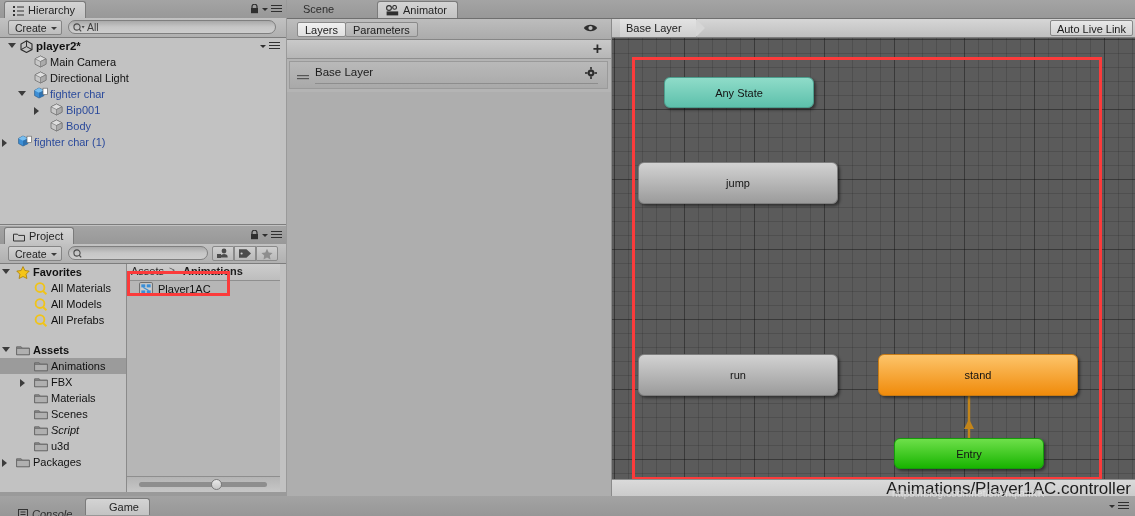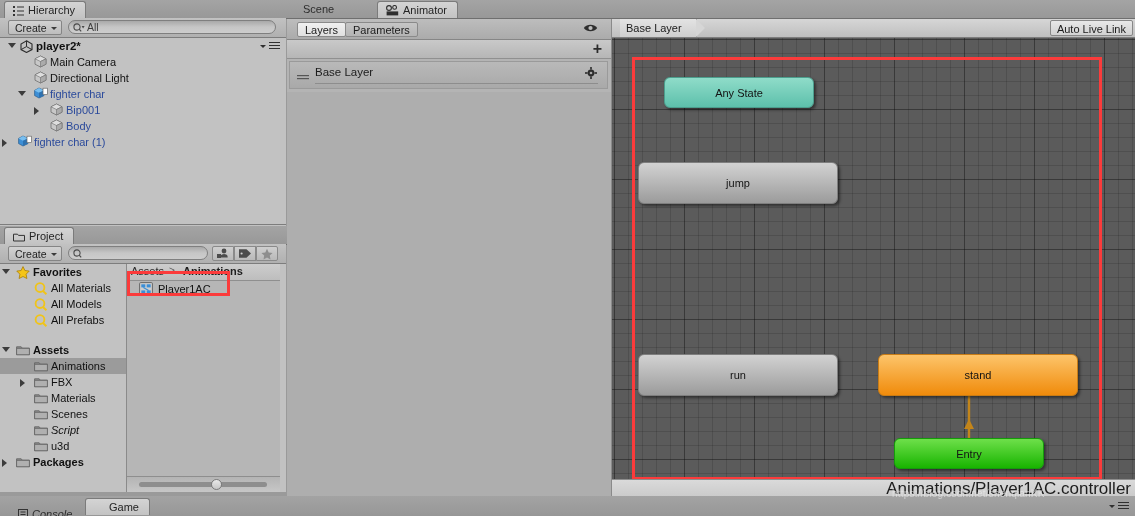--- a/index.html
+++ b/index.html
@@ -28,21 +28,20 @@
     position: absolute;
     box-sizing: border-box;
   }
   .tabstrip {
     position: absolute;
     left: 0; top: 0;
     height: 18px;
     width: 100%;
     background: linear-gradient(to bottom,#a4a4a4 0%, #989898 100%);
     border-bottom: 1px solid #6f6f6f;
-    padding-left: 38px;
   }
   .tab {
     position: absolute;
     top: 1px;
     height: 17px;
     line-height: 17px;
     padding: 0 10px 0 8px;
     font-size: 11px;
     color: #242424;
     box-sizing: border-box;
@@ -571,21 +570,21 @@
                 <path d="M0.6 3.4 h12.8 v6.3 h-12.8 z" fill="#b0b0b0" stroke="#5e5e5e" stroke-width="0.7"></path>
               </svg></span>
             <span style="position: absolute; left: 51px;">u3d</span>
           </div>
           <div class="tree-row bold">
             <span class="foldout closed" style="left: 2px;"></span>
             <span class="ico" style="left: 16px; top: 2px;"><svg width="14" height="11" viewBox="0 0 14 11">
                 <path d="M0.6 1.8 h4.6 l1.1 1.3 h7.1 v6.6 h-12.8 z" fill="#8e8e8e" stroke="#5e5e5e" stroke-width="0.8"></path>
                 <path d="M0.6 3.4 h12.8 v6.3 h-12.8 z" fill="#b0b0b0" stroke="#5e5e5e" stroke-width="0.7"></path>
               </svg></span>
-            <span style="position: absolute; left: 33px; font-weight: bold;">Packages</span>
+            <span style="position: absolute; left: 33px; font-weight: normal;">Packages</span>
           </div>
         </div>
     </div>
     <div class="vsep" style="left:126px;top:38px;width:1px;height:232px;"></div>
 
     <div class="panelbody" style="top:38px;left:127px;width:153px;height:212px;background:#b6b6b6;">
       <div style="position:absolute;left:0;top:0;width:153px;height:16px;background:linear-gradient(to bottom,#cdcdcd,#bdbdbd);border-bottom:1px solid #8f8f8f;">
         <span style="position:absolute;left:4px;top:1px;font-size:11px;color:#2a2a2a;">Assets</span>
         <span style="position:absolute;left:42px;top:1px;font-size:10px;color:#555;">&gt;</span>
         <span style="position:absolute;left:56px;top:1px;font-size:11px;font-weight:bold;color:#1d1d1d;">Animations</span>

